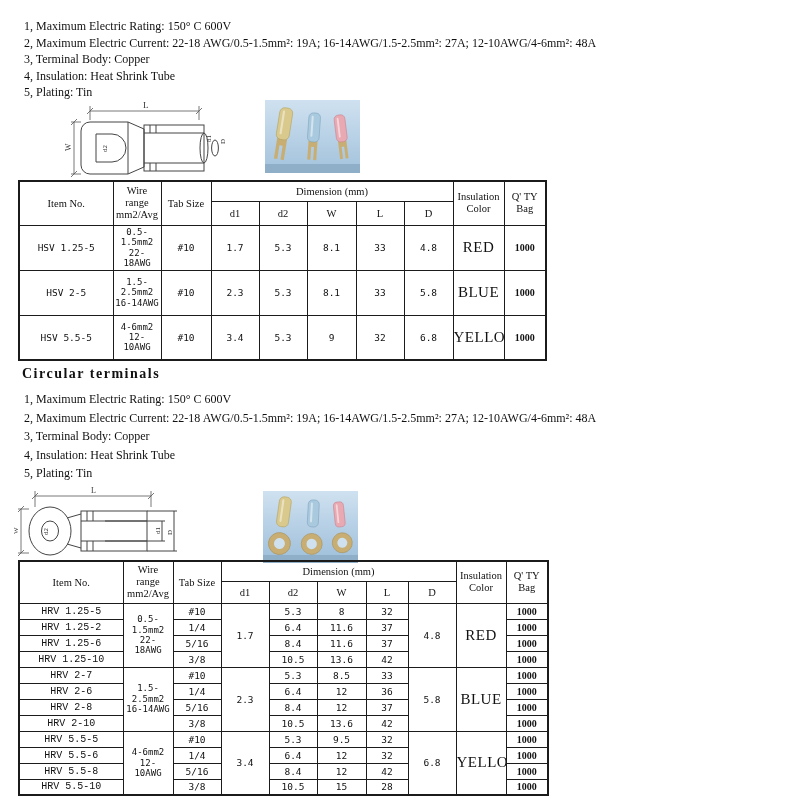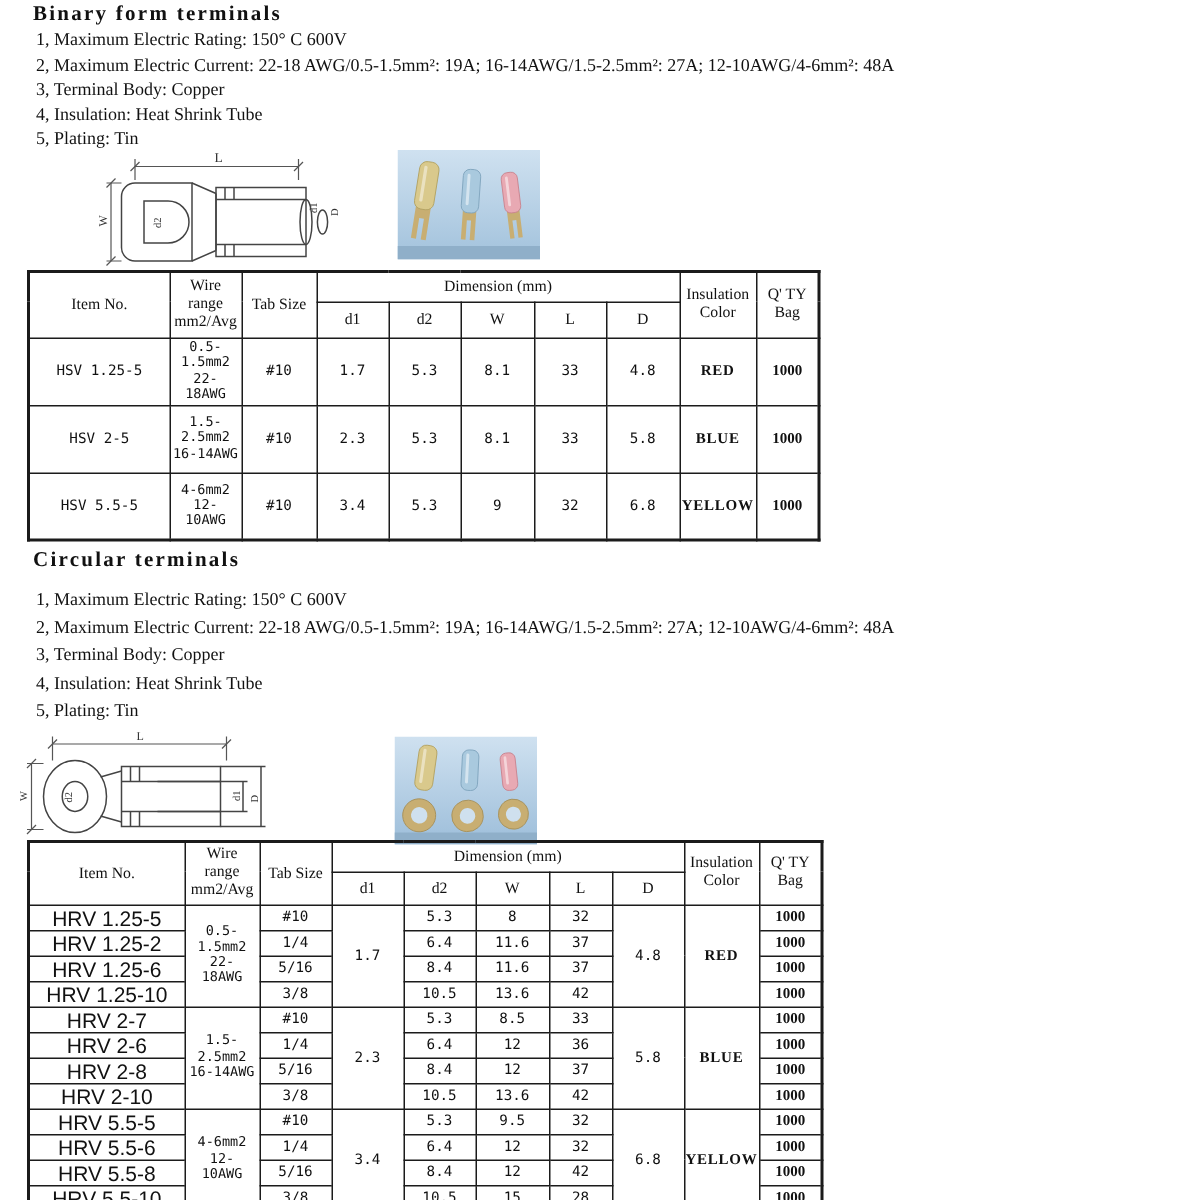--- a/index.html
+++ b/index.html
@@ -12,39 +12,38 @@
   
   table.t{border-collapse:collapse;table-layout:fixed;position:absolute;
           font-size:10px;color:#111;}
   table.t th,table.t td{border:1px solid #1b1b1b;text-align:center;vertical-align:middle;
           padding:0;overflow:hidden;}
   table.t{border:2px solid #1b1b1b;}
   th{font-weight:normal;font-size:10.5px;}
   .pre{white-space:pre-line;line-height:1.15;}
   .item{text-align:left;vertical-align:bottom;font-family:"DejaVu Sans Mono",monospace;
         font-size:9.5px;padding:0 0 1px 2px;white-space:nowrap;}
-  .item2{text-align:left;font-family:Liberation Sans, sans-serif;font-size:14px;
+  .item2{text-align:left;font-family:Liberation Mono, monospace;font-size:10px;
         padding-left:2px;white-space:nowrap;}
   .wire{white-space:pre-line;font-family:"DejaVu Sans Mono",monospace;font-size:9px;line-height:1.15;}
   .num{font-family:"DejaVu Sans Mono",monospace;font-size:9.5px;}
   .lo{vertical-align:bottom;padding-bottom:2px;}
-  .clr{font-weight:bold;font-size:10px;letter-spacing:0.5px;}
+  .clr{font-weight:normal;font-size:15px;letter-spacing:0.5px;}
   .qty{font-weight:bold;font-size:10px;}
   .t1 thead tr:nth-child(1){height:20px;} .t1 thead tr:nth-child(2){height:24px;}
   .t1 tbody tr{height:45px;}
   .t2 thead tr:nth-child(1){height:20px;} .t2 thead tr:nth-child(2){height:22px;}
   .t2 tbody tr{height:16px;}
   svg text{font-family:"Liberation Serif",serif;}
 </style>
 </head>
 <body>
 
 <div class="page">
 
-  <div class="sec-title" style="left:22px;top:2px;">Binary form terminals</div>
   <div class="specs" style="left:24px;top:19px;">
     <div class="spec">1, Maximum Electric Rating: 150° C  600V</div>
     <div class="spec">2, Maximum Electric Current: 22-18 AWG/0.5-1.5mm²: 19A; 16-14AWG/1.5-2.5mm²: 27A; 12-10AWG/4-6mm²: 48A</div>
     <div class="spec">3, Terminal Body: Copper</div>
     <div class="spec">4, Insulation: Heat Shrink Tube</div>
     <div class="spec">5, Plating: Tin</div>
   </div>
 
   <svg class="art" style="left:33px;top:92px;" width="200" height="86" viewBox="0 0 200 86">
     <g stroke="#555" stroke-width="0.8" fill="none">

